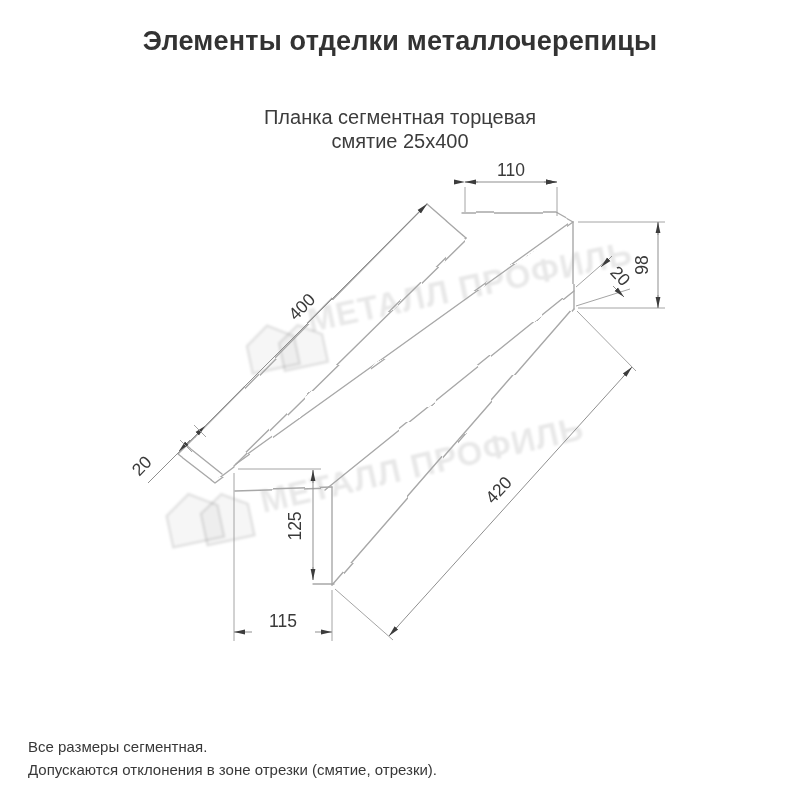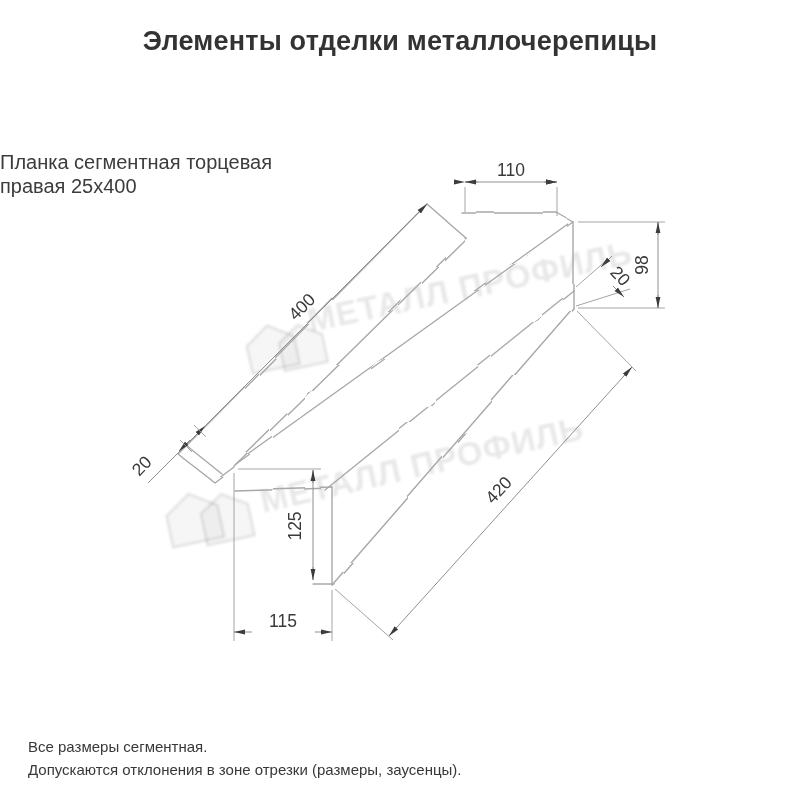--- a/index.html
+++ b/index.html
@@ -1,21 +1,21 @@
 <!DOCTYPE html>
 <html><head>
 <meta charset="utf-8">
 <style>
   html,body{margin:0;padding:0;background:#ffffff;}
   #page{position:relative;width:800px;height:800px;background:#ffffff;overflow:hidden;
         font-family:"Liberation Sans", sans-serif;}
   .title{position:absolute;left:0;top:26px;width:800px;text-align:center;
          font-size:27px;font-weight:700;color:#333;letter-spacing:0.2px;}
-  .subtitle{position:absolute;left:0;width:800px;text-align:left;
-         font-size:20px;font-weight:400;color:#3c3c3c;margin-top:45px;}
+  .subtitle{position:absolute;left:0;width:800px;text-align:center;
+         font-size:20px;font-weight:400;color:#3c3c3c;}
   .sub1{top:106px;}
   .sub2{top:130px;}
   .footer{position:absolute;left:28px;font-size:15px;color:#383838;}
   .f1{top:738px;}
   .f2{top:761px;}
   svg{position:absolute;left:0;top:0;}
   .part{stroke:#a8a8a8;stroke-width:1.4;fill:none;stroke-linecap:round;stroke-linejoin:round;}
   .dim{stroke:#8f8f8f;stroke-width:1;fill:none;}
   .ext{stroke:#9a9a9a;stroke-width:0.9;fill:none;}
   .dimtext{font-family:"Liberation Sans",sans-serif;font-size:17.5px;fill:#3a3a3a;}
@@ -24,21 +24,21 @@
   .wmlogo{stroke:rgba(0,0,0,0.10);stroke-width:2.5;fill:rgba(0,0,0,0.035);}
   .wmgroup{filter:blur(1.1px);}
 </style>
 </head>
 <body>
 
 <div id="page">
 
   <div class="title">Элементы отделки металлочерепицы</div>
   <div class="subtitle sub1">Планка сегментная торцевая</div>
-  <div class="subtitle sub2">правая 25х400</div>
+  <div class="subtitle sub2">смятие 25х400</div>
 
   <svg width="800" height="800" viewBox="0 0 800 800">
     <defs>
       <marker id="ah" markerUnits="userSpaceOnUse" markerWidth="11" markerHeight="7" refX="11" refY="3.5" orient="auto">
         <path d="M11,3.5 L0,1.1 L0,5.9 Z" fill="#3c3c3c"></path>
       </marker>
       <filter id="rough" x="-5%" y="-5%" width="110%" height="110%">
         <feTurbulence type="fractalNoise" baseFrequency="0.015" numOctaves="2" result="n" seed="7"></feTurbulence>
         <feDisplacementMap in="SourceGraphic" in2="n" scale="3.5"></feDisplacementMap>
       </filter>
@@ -122,14 +122,14 @@
       <line class="ext" x1="335" y1="589" x2="393" y2="640"></line>
       <line class="ext" x1="577" y1="311" x2="636" y2="371"></line>
       <line class="dim" x1="389" y1="636" x2="632" y2="367"></line>
       <line class="dim" x1="399" y1="625" x2="389" y2="636" marker-end="url(#ah)"></line>
       <line class="dim" x1="622" y1="378" x2="632" y2="367" marker-end="url(#ah)"></line>
       <text class="dimtext" text-anchor="middle" transform="translate(503,494) rotate(-47)">420</text>
     </g>
   </svg>
 
   <div class="footer f1">Все размеры сегментная.</div>
-  <div class="footer f2">Допускаются отклонения в зоне отрезки (размеры, заусенцы).</div>
+  <div class="footer f2">Допускаются отклонения в зоне отрезки (смятие, отрезки).</div>
 </div>
 
 </body></html>

